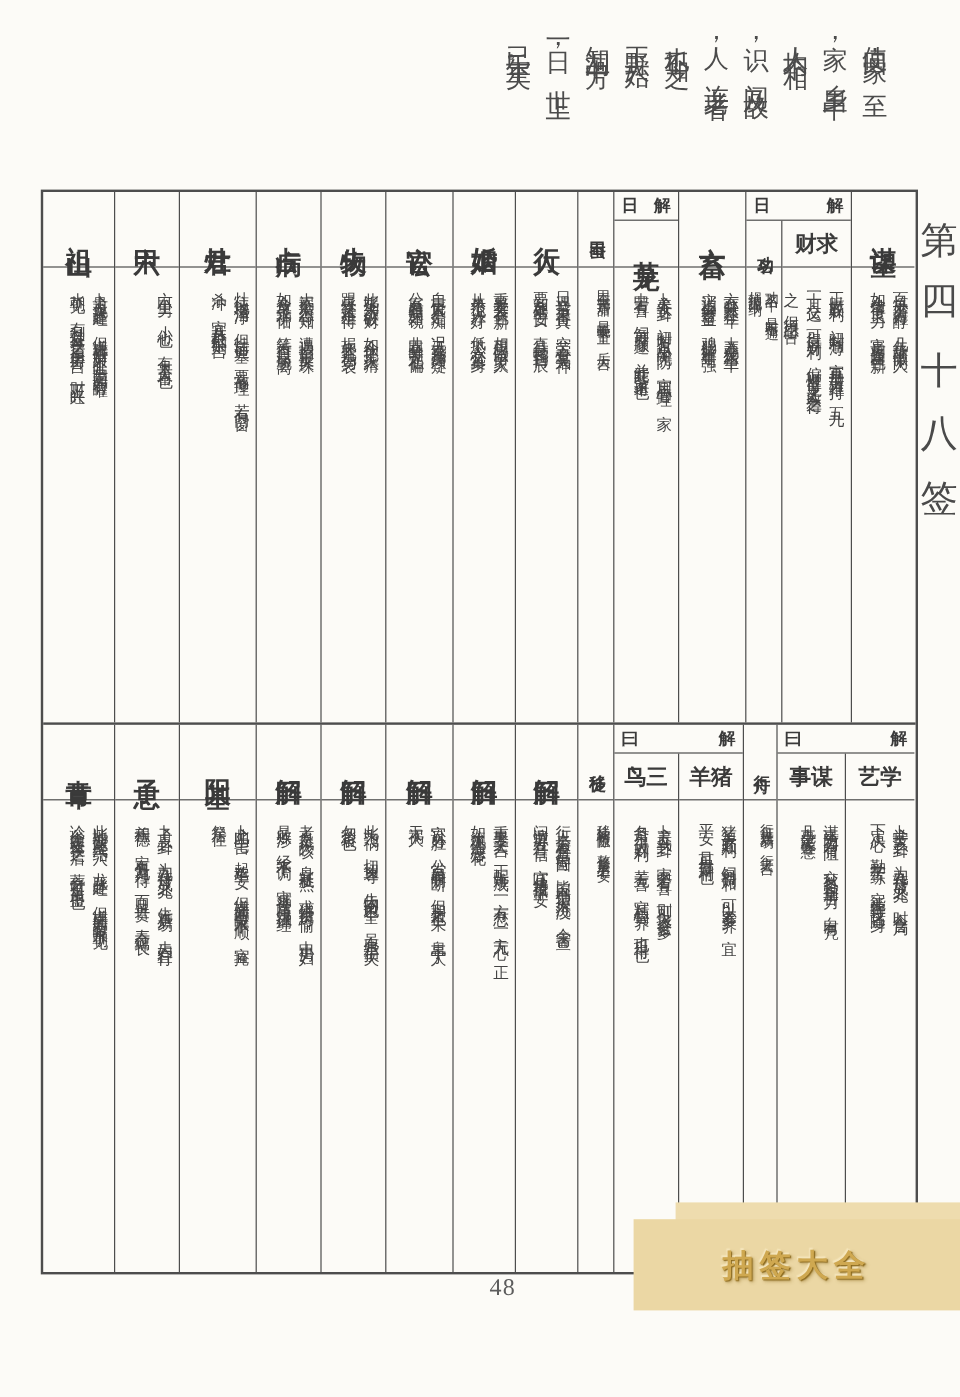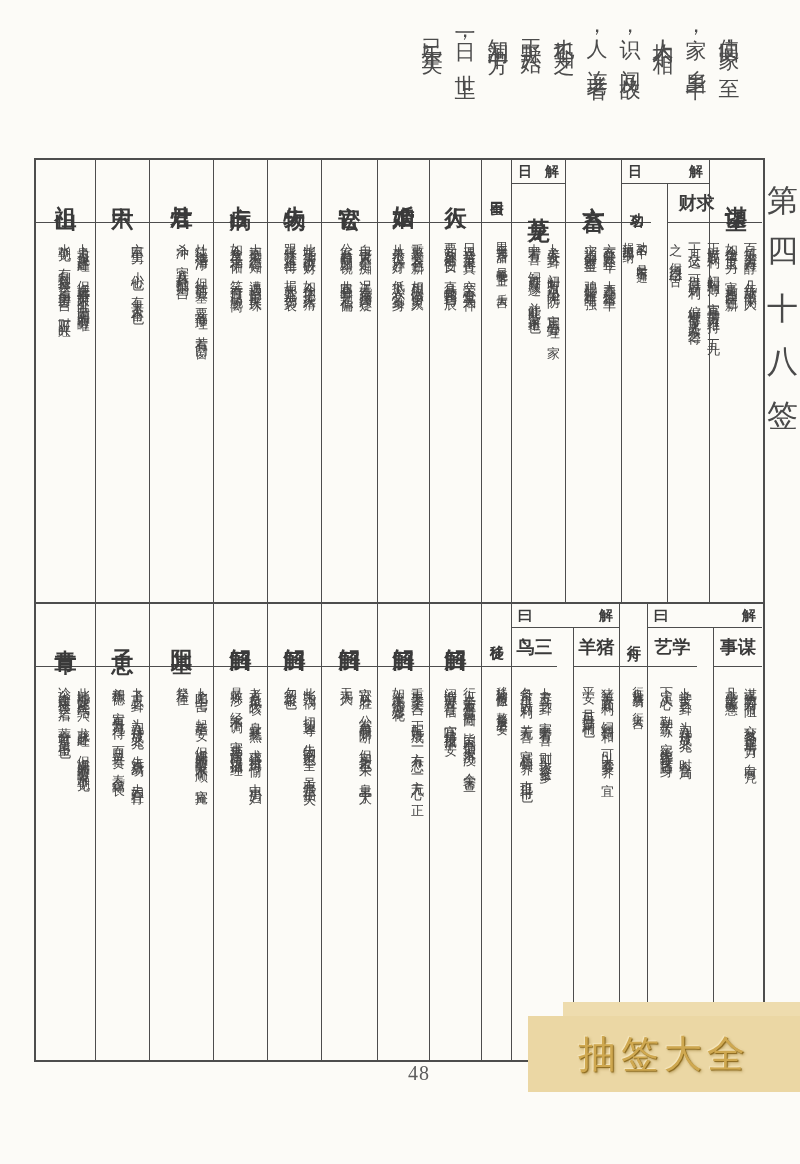--- a/index.html
+++ b/index.html
@@ -26,21 +26,21 @@
     color:#4a4a4a;
   }
   
   .maintable{
     position:absolute;left:34px;top:158px;width:727px;
     border:2px solid var(--bd);background:transparent;
   }
   .trow{display:flex;}
   .trow + .trow{border-top:2px solid var(--bd);}
   .trow > * + *{border-left:1px solid var(--bd);}
-  .gin > * + *{border-left:1px solid var(--bd);margin-left:16px;}
+  .gin > * + *{border-left:1px solid var(--bd);}
   .cell,.sub{display:flex;flex-direction:column;}
   .grp{display:flex;flex-direction:column;}
   .gin{display:flex;flex:1 1 auto;}
   .chead{
     flex:none;height:62px;border-bottom:1px solid var(--bd);
     display:flex;align-items:center;justify-content:center;
   }
   .chead.short{height:38px;}
   .vlabel{writing-mode:vertical-rl;font-size:22px;font-weight:700;letter-spacing:3px;color:#3a3a3a;}
   .sm-h .vlabel{font-size:14px;letter-spacing:1px;}
@@ -54,21 +54,21 @@
   .vl{font-size:13px;letter-spacing:3px;line-height:1.3;margin:0 2px;white-space:pre-wrap;color:#434343;}
   .sm-b .vl{font-size:11.5px;letter-spacing:2px;line-height:1.12;margin:0 1px;}
   
   .pagenum{position:absolute;left:384px;top:1062px;width:70px;text-align:center;
     font-size:20px;color:#5d5d5d;letter-spacing:1px;}
   
   .wm-a{position:absolute;left:563px;top:1002px;width:237px;height:22px;background:#eedcae;z-index:5;}
   .wm-b{position:absolute;left:528px;top:1016px;width:272px;height:76px;background:var(--band);z-index:6;
     display:flex;align-items:center;justify-content:center;}
   .wm-text{
-    font-size:38px;font-weight:400;letter-spacing:5px;color:var(--bandtxt);
+    font-size:26px;font-weight:700;letter-spacing:5px;color:var(--bandtxt);
     text-shadow:1px 1px 1px #8a681c,-1px -1px 1px #f5e6bd,2px 2px 3px rgba(138,104,28,.45);
   }
 </style>
 </head>
 <body>
 
 <div class="toptext">
     <div class="tcol">使回家，至</div>
     <div class="tcol">家，乡里中</div>
     <div class="tcol">人均不相</div>
@@ -337,36 +337,36 @@
         <div class="cbody sm-b">
           <div class="vl">行舟先难后易　行之大吉</div>
         </div>
       </div>
       <div class="grp" style="width: 114px;">
         <div class="cbar">
           <span>曰</span>
           <span>解</span>
         </div>
         <div class="gin">
+          <div class="cell" style="width: 56px;">
+            <div class="chead short">
+              <span class="hlabel">事谋</span>
+            </div>
+            <div class="cbody">
+              <div class="vl">谋事防存刀有阻　交秋冬月宜用苦力　白有凴</div>
+              <div class="vl">凡事定能遂意</div>
+            </div>
+          </div>
           <div class="cell" style="width: 57px;">
             <div class="chead short">
               <span class="hlabel">艺学</span>
             </div>
             <div class="cbody">
               <div class="vl">卜学技艺之卦　为九转丹成之兆　时今合局</div>
               <div class="vl">下定决心　勤学苦练　定能学得技艺随身</div>
-            </div>
-          </div>
-          <div class="cell" style="width: 56px;">
-            <div class="chead short">
-              <span class="hlabel">事谋</span>
-            </div>
-            <div class="cbody">
-              <div class="vl">谋事防存刀有阻　交秋冬月宜用苦力　白有凴</div>
-              <div class="vl">凡事定能遂意</div>
             </div>
           </div>
         </div>
       </div>
     </div>
   </div>
 
 <div class="pagenum">48</div>
 
 <div class="wm-a"></div>

